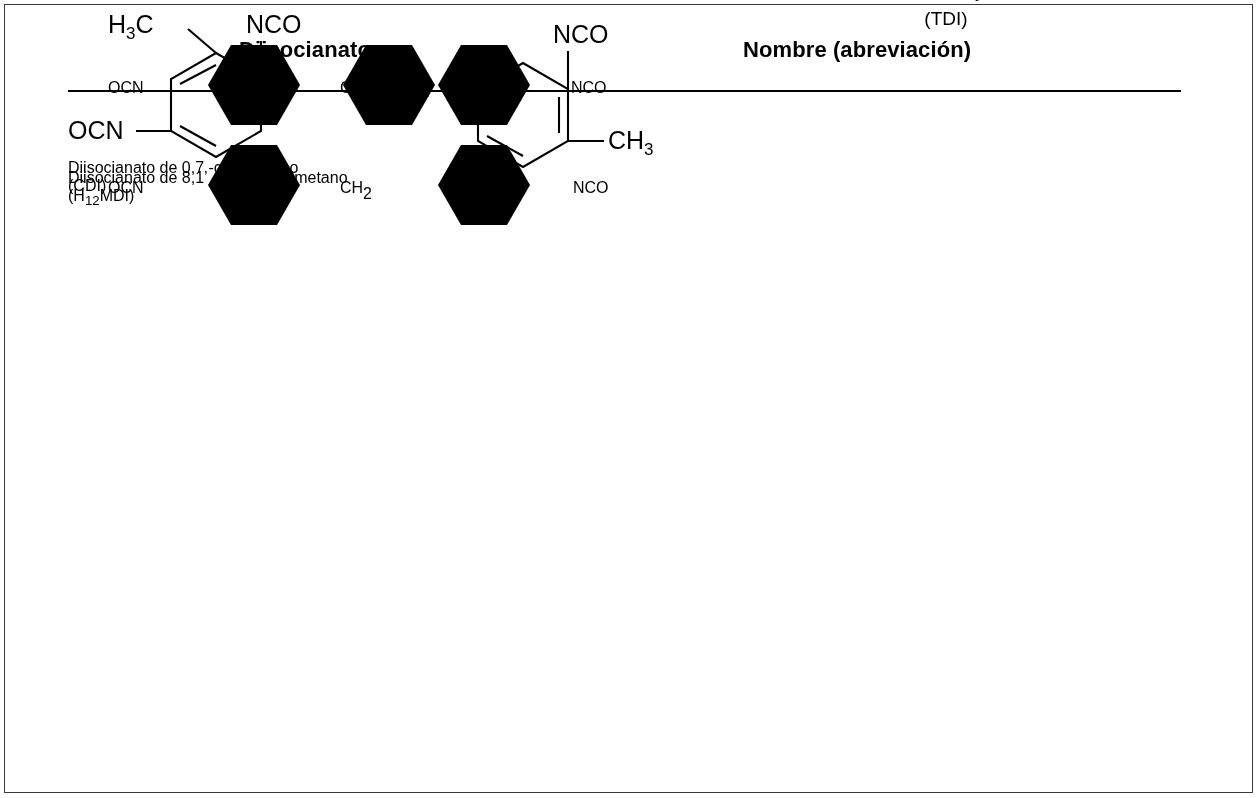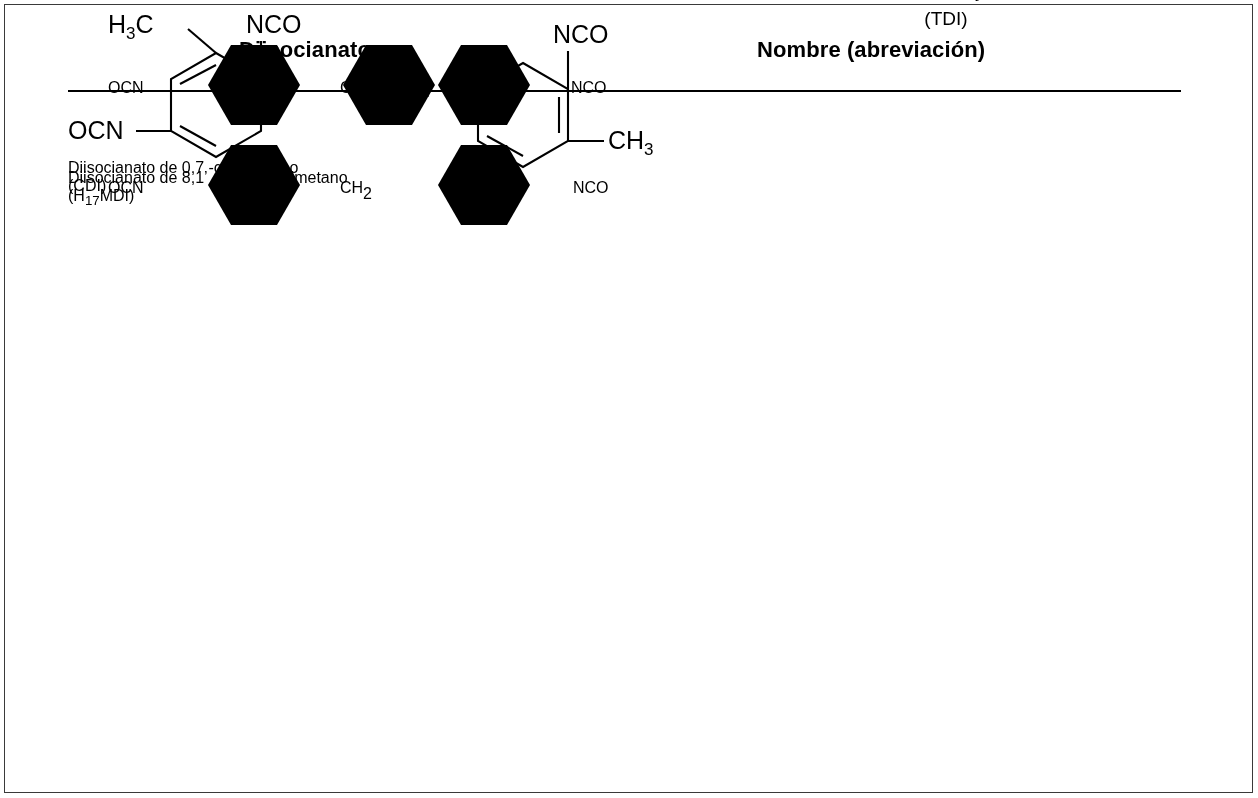--- a/index.html
+++ b/index.html
@@ -45,21 +45,21 @@
   }
   .hdr {
     position: absolute;
     top: 0;
     font-size: 22px;
     font-weight: bold;
     letter-spacing: 0.1px;
     white-space: nowrap;
   }
   #hdr-left  { left: 171px; }
-  #hdr-right { left: 689px; }
+  #hdr-right { left: 675px; }
 
   #header-rule {
     position: absolute;
     left: 63px;
     top: 85px;
     width: 1113px;
     height: 0;
     border-top: 2px solid #000000;
   }
 
@@ -222,21 +222,21 @@
           <line class="bond" x1="232" y1="80" x2="268" y2="80"></line>
           <text class="atom" x="272" y="88" text-anchor="start"><tspan>CH</tspan><tspan class="sub" dy="6">2</tspan></text>
           <line class="bond" x1="334" y1="80" x2="370" y2="80"></line>
           <polygon class="bond" points="370,80 393,40 439,40 462,80 439,120 393,120"></polygon>
           <line class="bond" x1="462" y1="80" x2="500" y2="80"></line>
           <text class="atom" x="503" y="88" text-anchor="start">NCO</text>
         </svg>
       </div>
       <div class="name-cell">
         <div class="name-line">Diisocianato de 8,1’ -diciclohexilmetano</div>
-        <div class="name-line"><span>(H</span><sub>17</sub><span>MDI)</span></div>
+        <div class="name-line"><span>(H</span><sub>12</sub><span>MDI)</span></div>
       </div>
     </div>
 
     <div class="row" id="row-4">
       <div class="struct-cell">
         <svg width="640" height="150" viewBox="0 0 640 150">
           <text class="atom" x="175" y="88" text-anchor="start">OCN</text>
           <line class="bond" x1="240" y1="80" x2="275" y2="80"></line>
           <polygon class="bond" points="275,80 298,40 344,40 367,80 344,120 298,120"></polygon>
           <line class="bond" x1="367" y1="80" x2="403" y2="80"></line>

